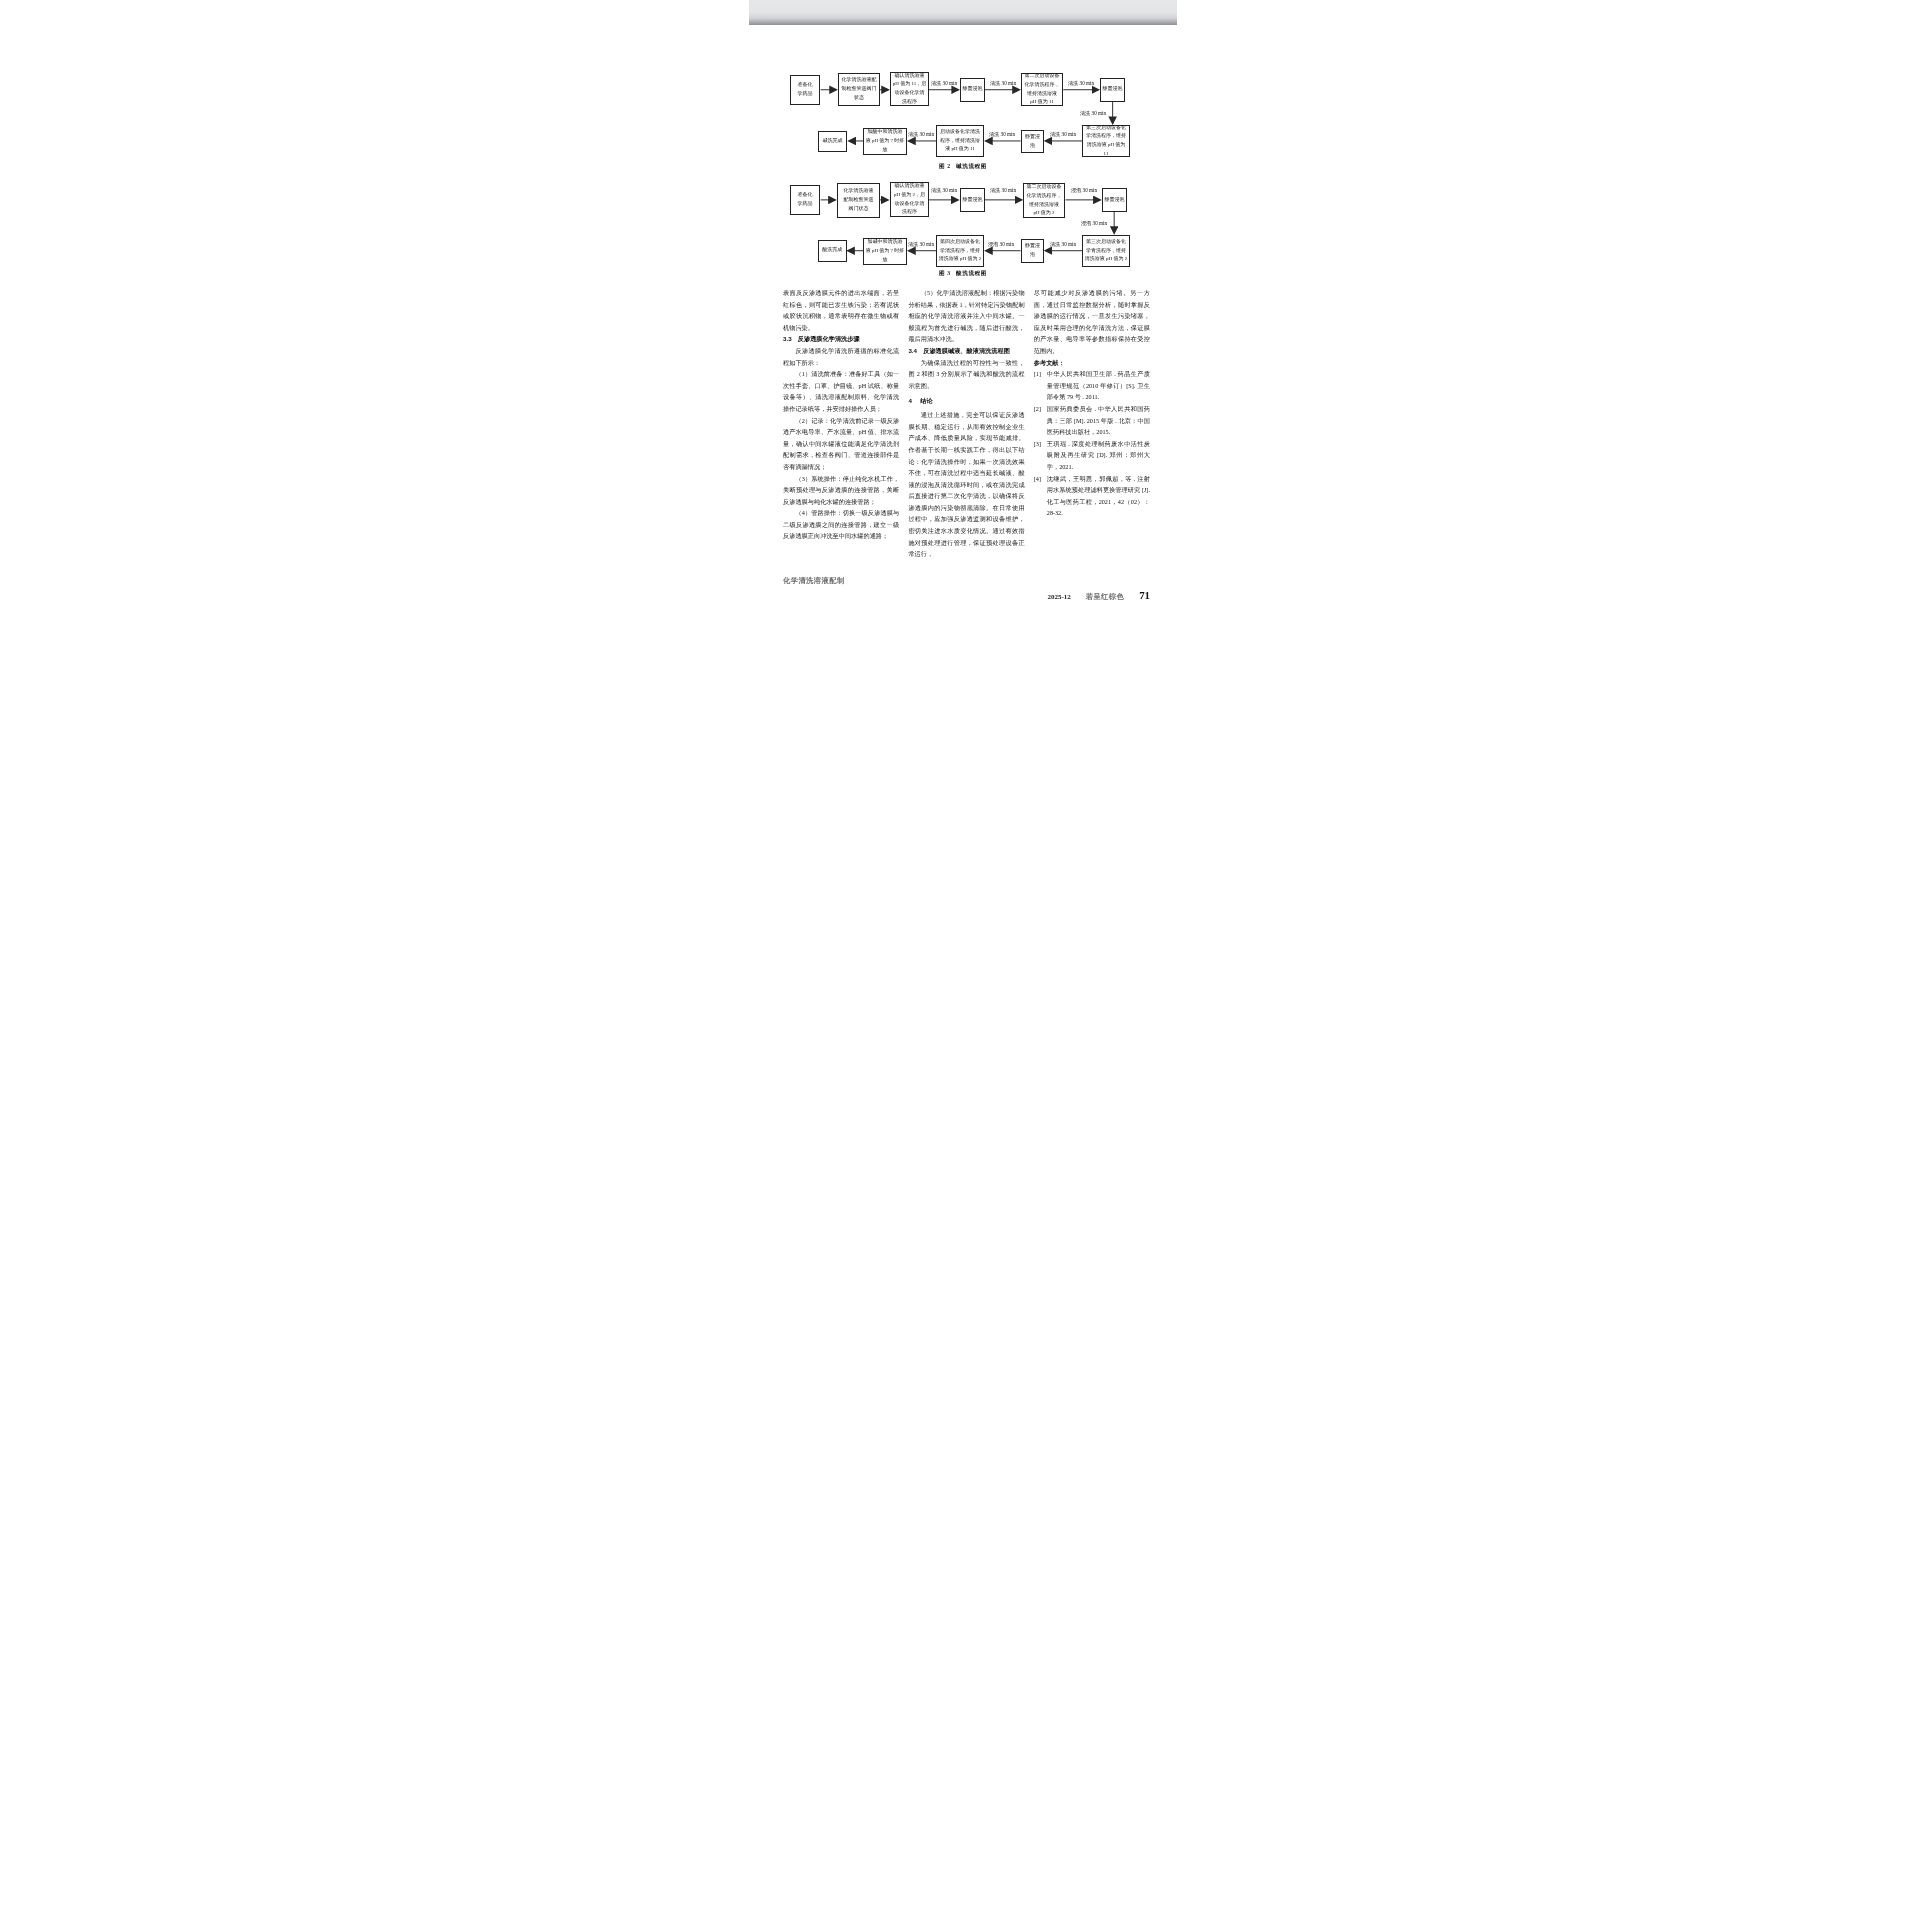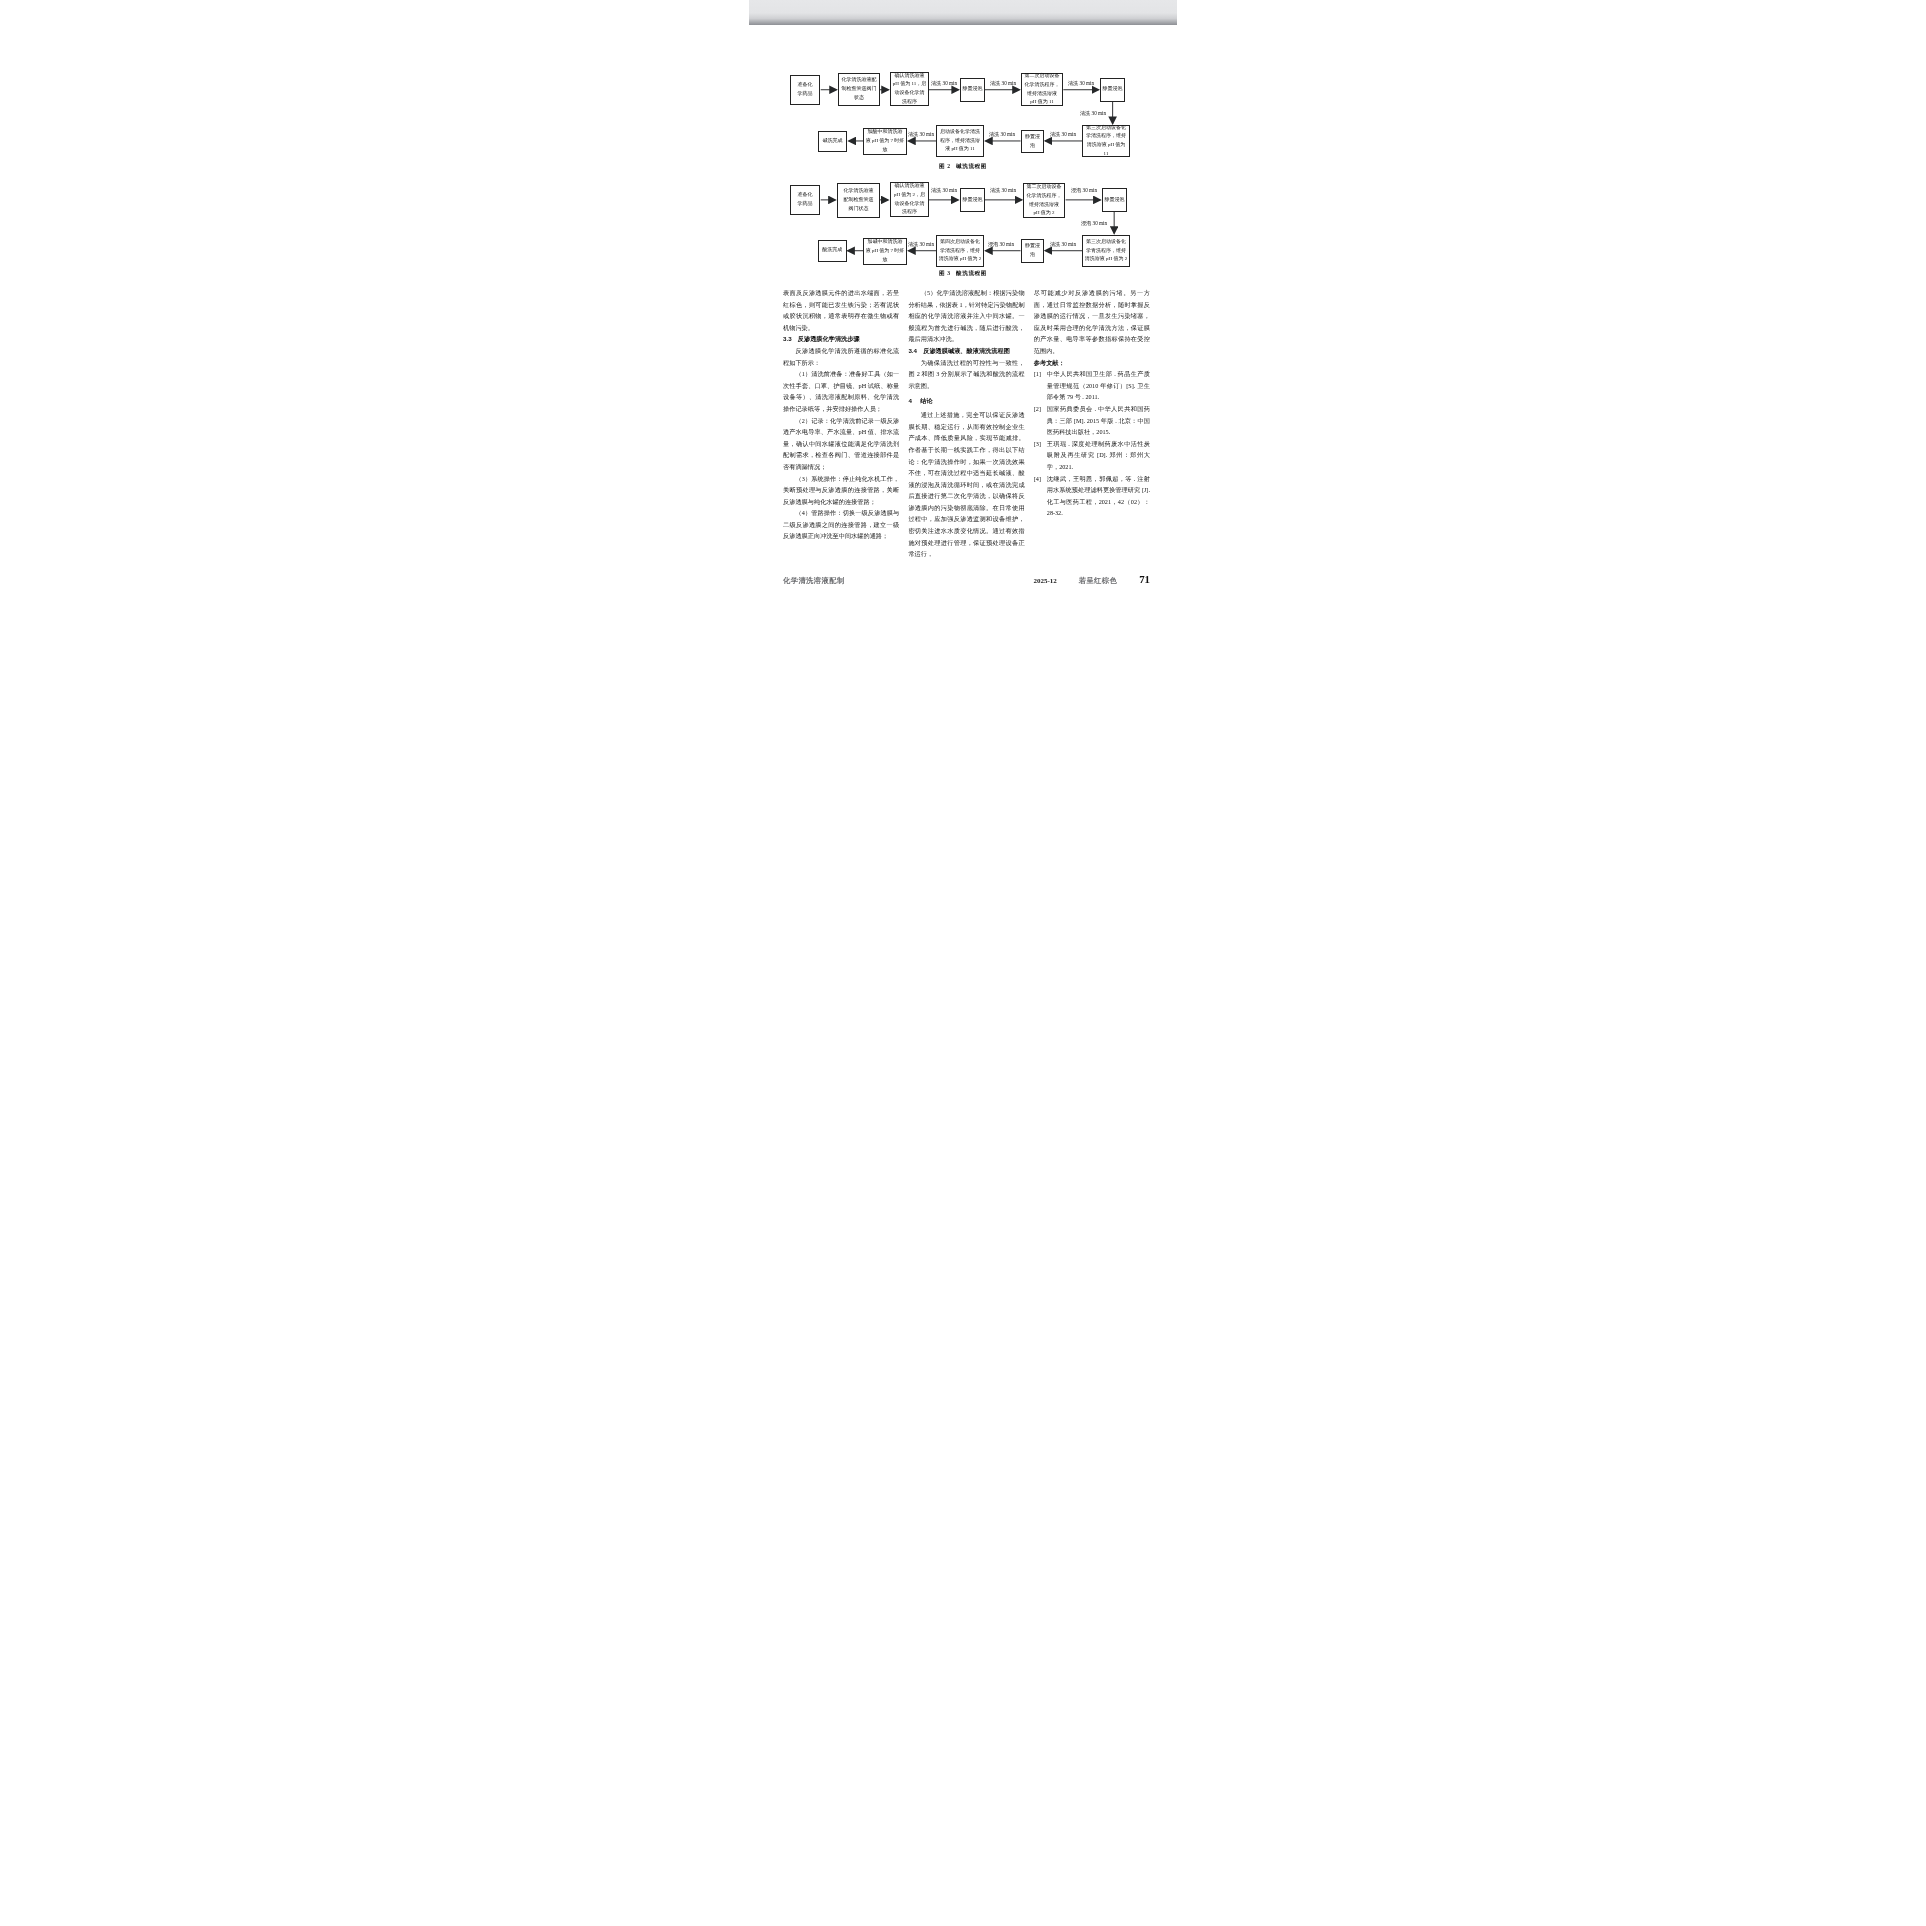--- a/index.html
+++ b/index.html
@@ -57,25 +57,25 @@
   .ref{position:relative; padding-left:13px; font-size:6.2px; line-height:11.6px; text-align:justify; margin:0;}
   .ref .rnum{position:absolute; left:0; top:0;}
   
   .footer-left{
     position:absolute; left:34px; top:576px;
     font-family:"Liberation Sans","DejaVu Sans",sans-serif; font-weight:700;
     font-size:7.3px; color:#6d6e71; letter-spacing:0.4px;
   }
   .footer-right{
     position:absolute; right:27px; top:573px;
-    display:flex; align-items:baseline; gap:22px;
+    display:flex; align-items:baseline; gap:15px;
   }
   .footer-right .issue{font-weight:700; font-size:7px; color:#1a1a1a;}
   .footer-right .brand{font-family:"Liberation Sans","DejaVu Sans",sans-serif; font-weight:700; font-size:7.3px; color:#6d6e71; letter-spacing:0.4px;}
-  .footer-right .pageno{font-weight:700; font-size:10.8px; color:#111;}
+  .footer-right .pageno{font-weight:700; font-size:10.8px; color:#111;margin-top:16px;}
 </style>
 </head>
 <body>
 
 <div class="page">
 
   <div class="topband"></div>
 
   <svg class="arrows" width="428" height="285" viewBox="0 0 1111 740">
     <defs>

